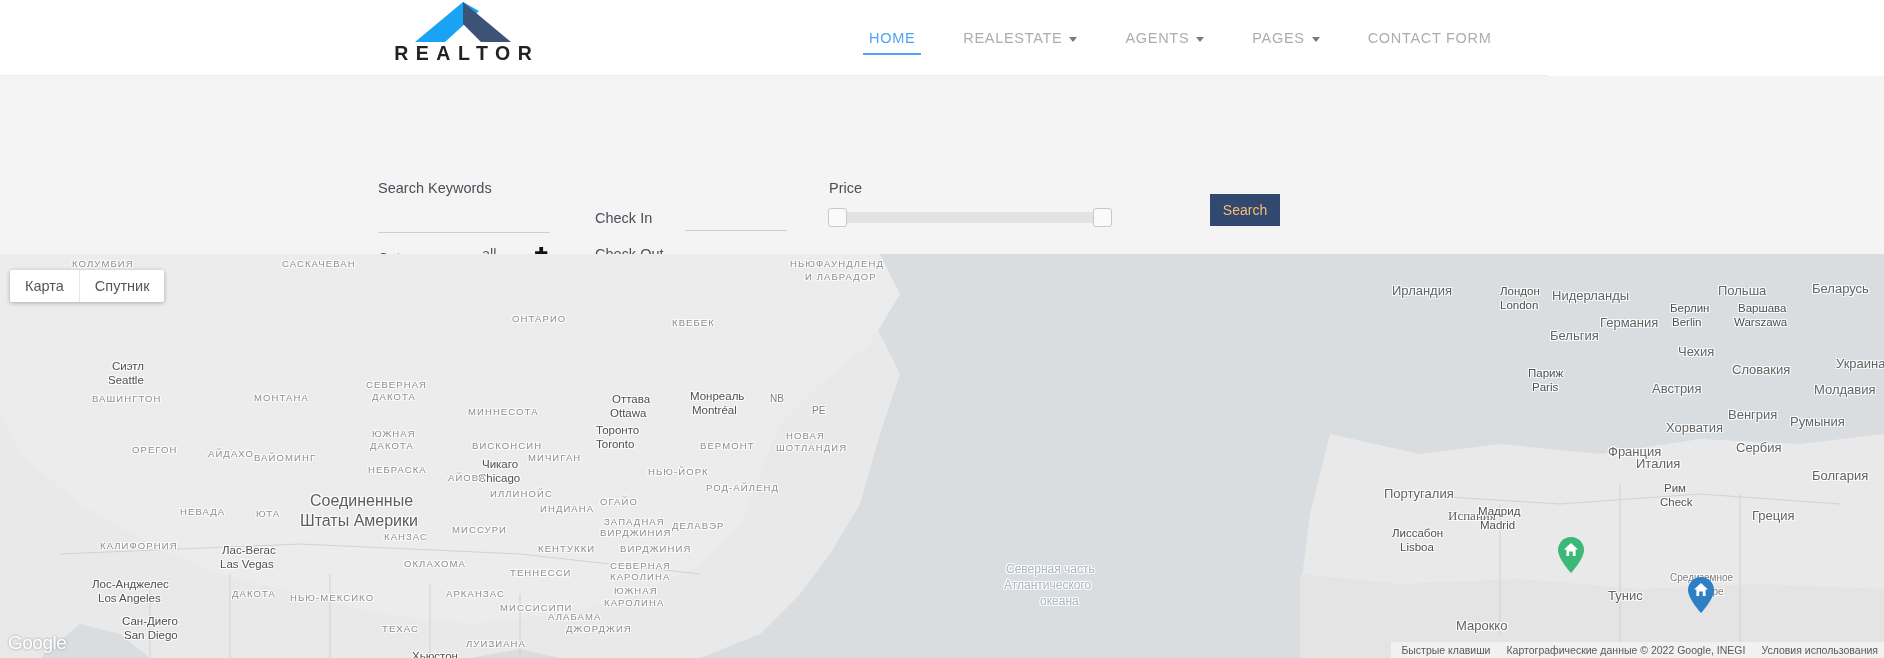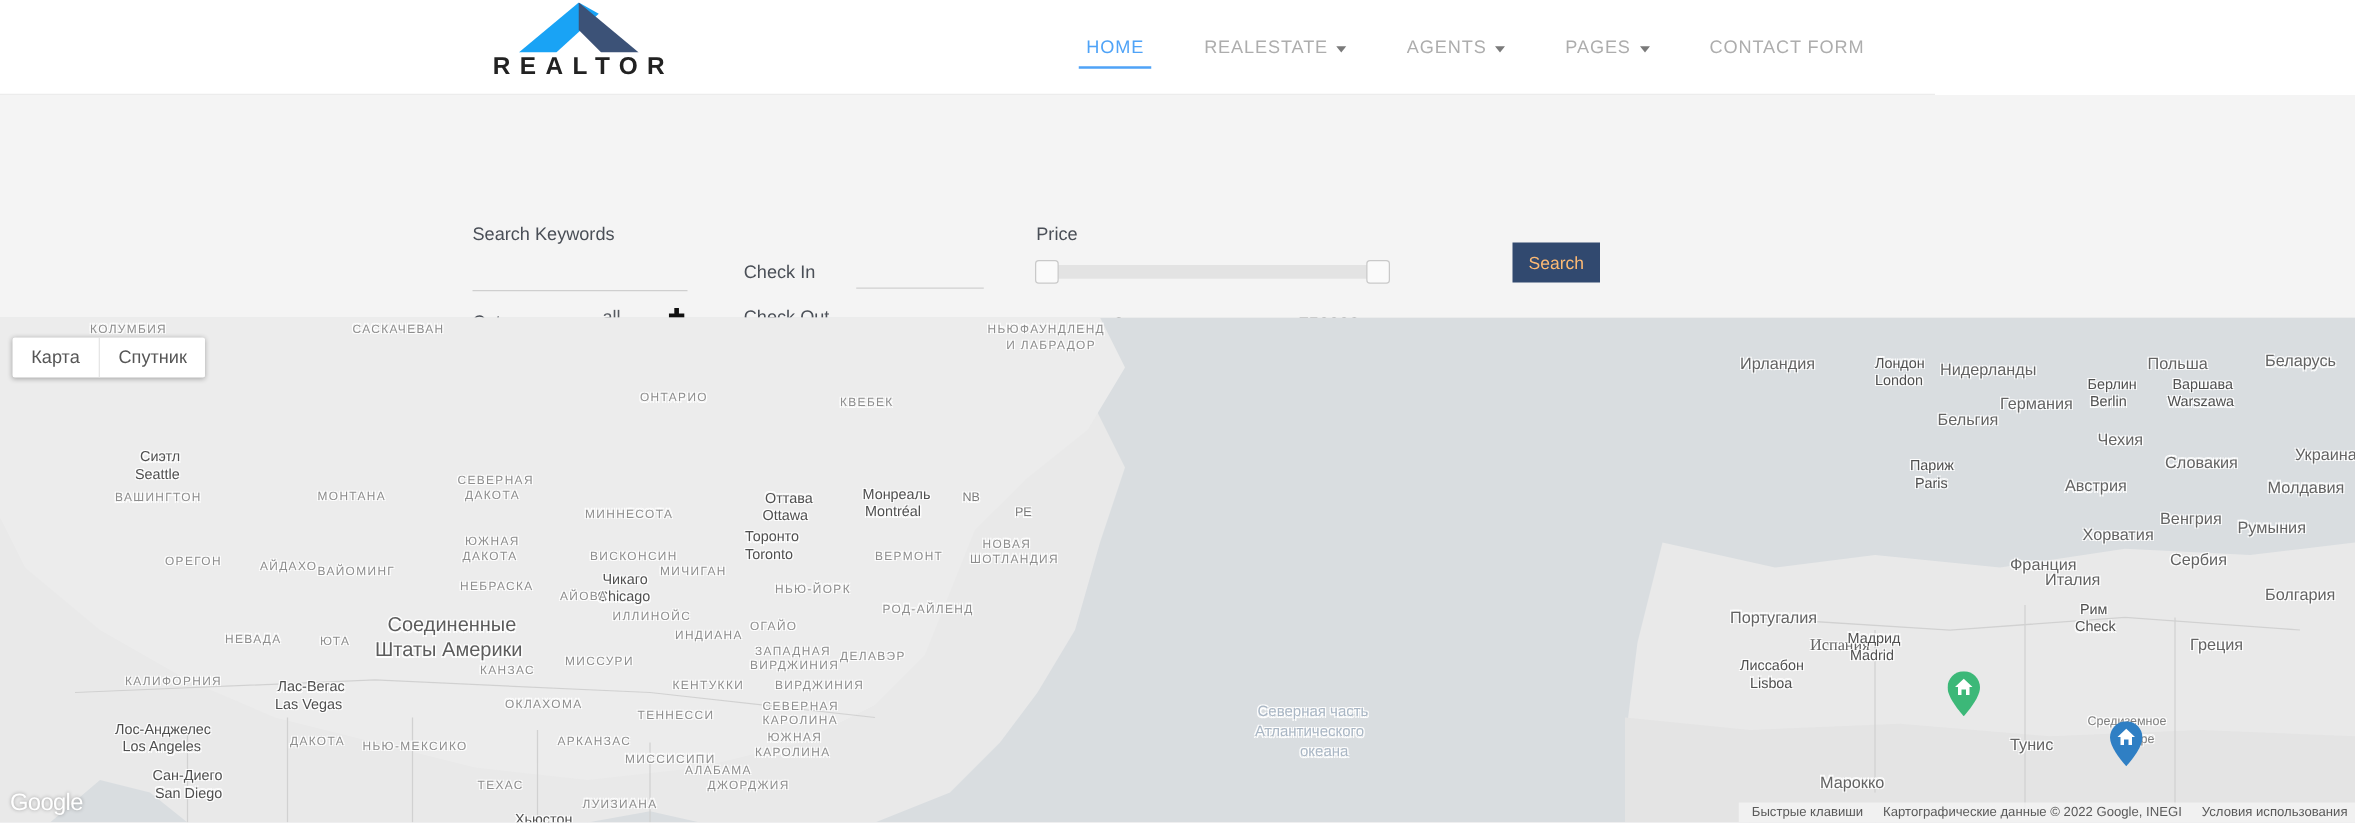--- a/index.html
+++ b/index.html
@@ -426,21 +426,21 @@
     <div class="mlbl caps" style="left: 452px; top: 270px;">МИССУРИ</div>
     <div class="mlbl big" style="left: 300px; top: 258px;">Штаты Америки</div>
     <div class="mlbl big" style="left: 310px; top: 238px;">Соединенные</div>
     <div class="mlbl caps" style="left: 672px; top: 266px;">ДЕЛАВЭР</div>
     <div class="mlbl caps" style="left: 706px; top: 228px;">РОД-АЙЛЕНД</div>
     <div class="mlbl caps" style="left: 600px; top: 242px;">ОГАЙО</div>
     <div class="mlbl caps" style="left: 540px; top: 249px;">ИНДИАНА</div>
     <div class="mlbl caps" style="left: 490px; top: 234px;">ИЛЛИНОЙС</div>
     <div class="mlbl caps" style="left: 256px; top: 254px;">ЮТА</div>
     <div class="mlbl caps" style="left: 180px; top: 252px;">НЕВАДА</div>
-    <div class="mlbl caps" style="left: 620px; top: 212px; text-align: right;">НЬЮ-ЙОРК</div>
+    <div class="mlbl caps" style="left: 648px; top: 212px; text-align: right;">НЬЮ-ЙОРК</div>
     <div class="mlbl city" style="left: 478px; top: 218px;">Chicago</div>
     <div class="mlbl city" style="left: 482px; top: 204px;">Чикаго</div>
     <div class="mlbl caps" style="left: 448px; top: 218px;">АЙОВА</div>
     <div class="mlbl caps" style="left: 368px; top: 210px;">НЕБРАСКА</div>
     <div class="mlbl caps" style="left: 528px; top: 198px;">МИЧИГАН</div>
     <div class="mlbl caps" style="left: 254px; top: 198px;">ВАЙОМИНГ</div>
     <div class="mlbl caps" style="left: 776px; top: 188px;">ШОТЛАНДИЯ</div>
     <div class="mlbl caps" style="left: 786px; top: 176px;">НОВАЯ</div>
     <div class="mlbl caps" style="left: 700px; top: 186px;">ВЕРМОНТ</div>
     <div class="mlbl city" style="left: 596px; top: 184px;">Toronto</div>

